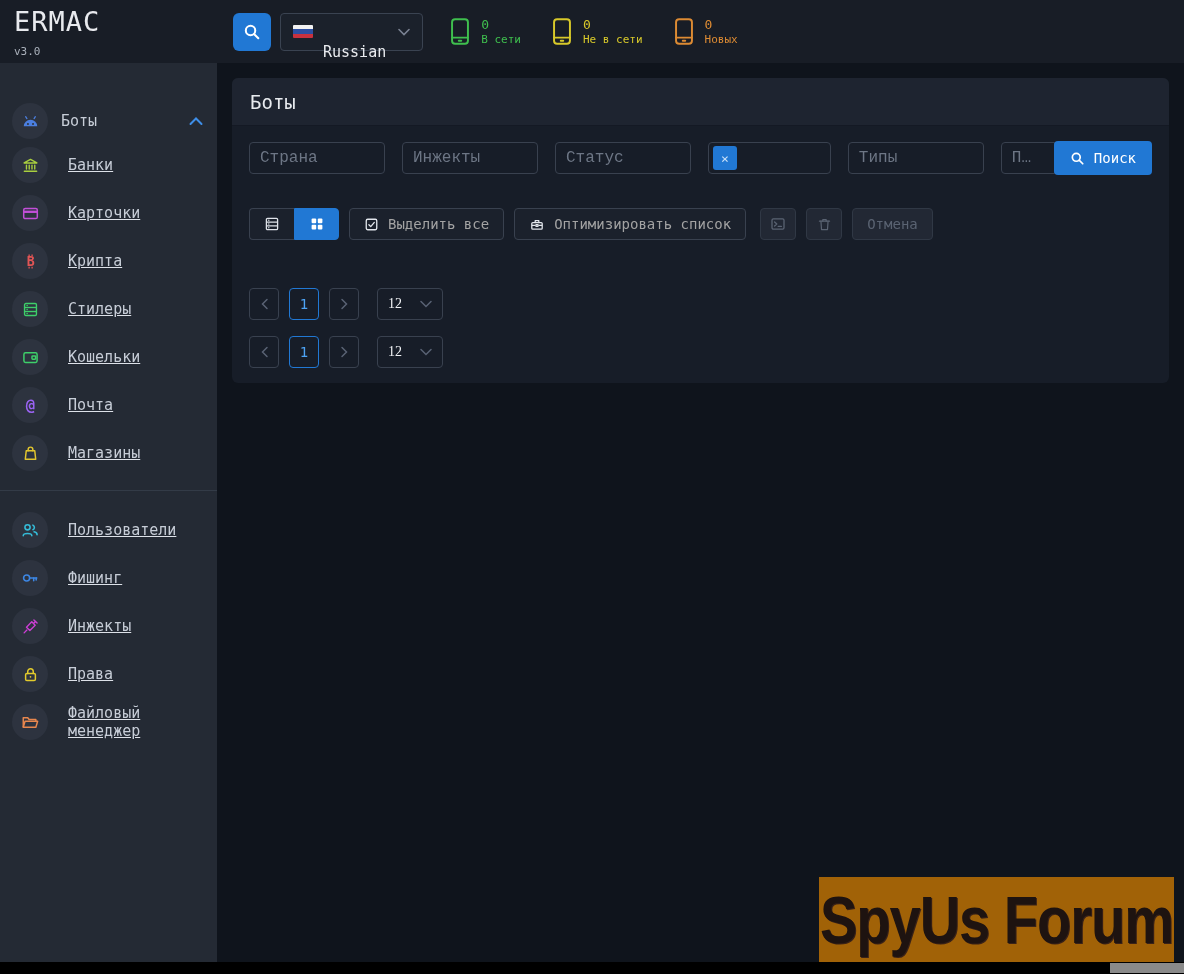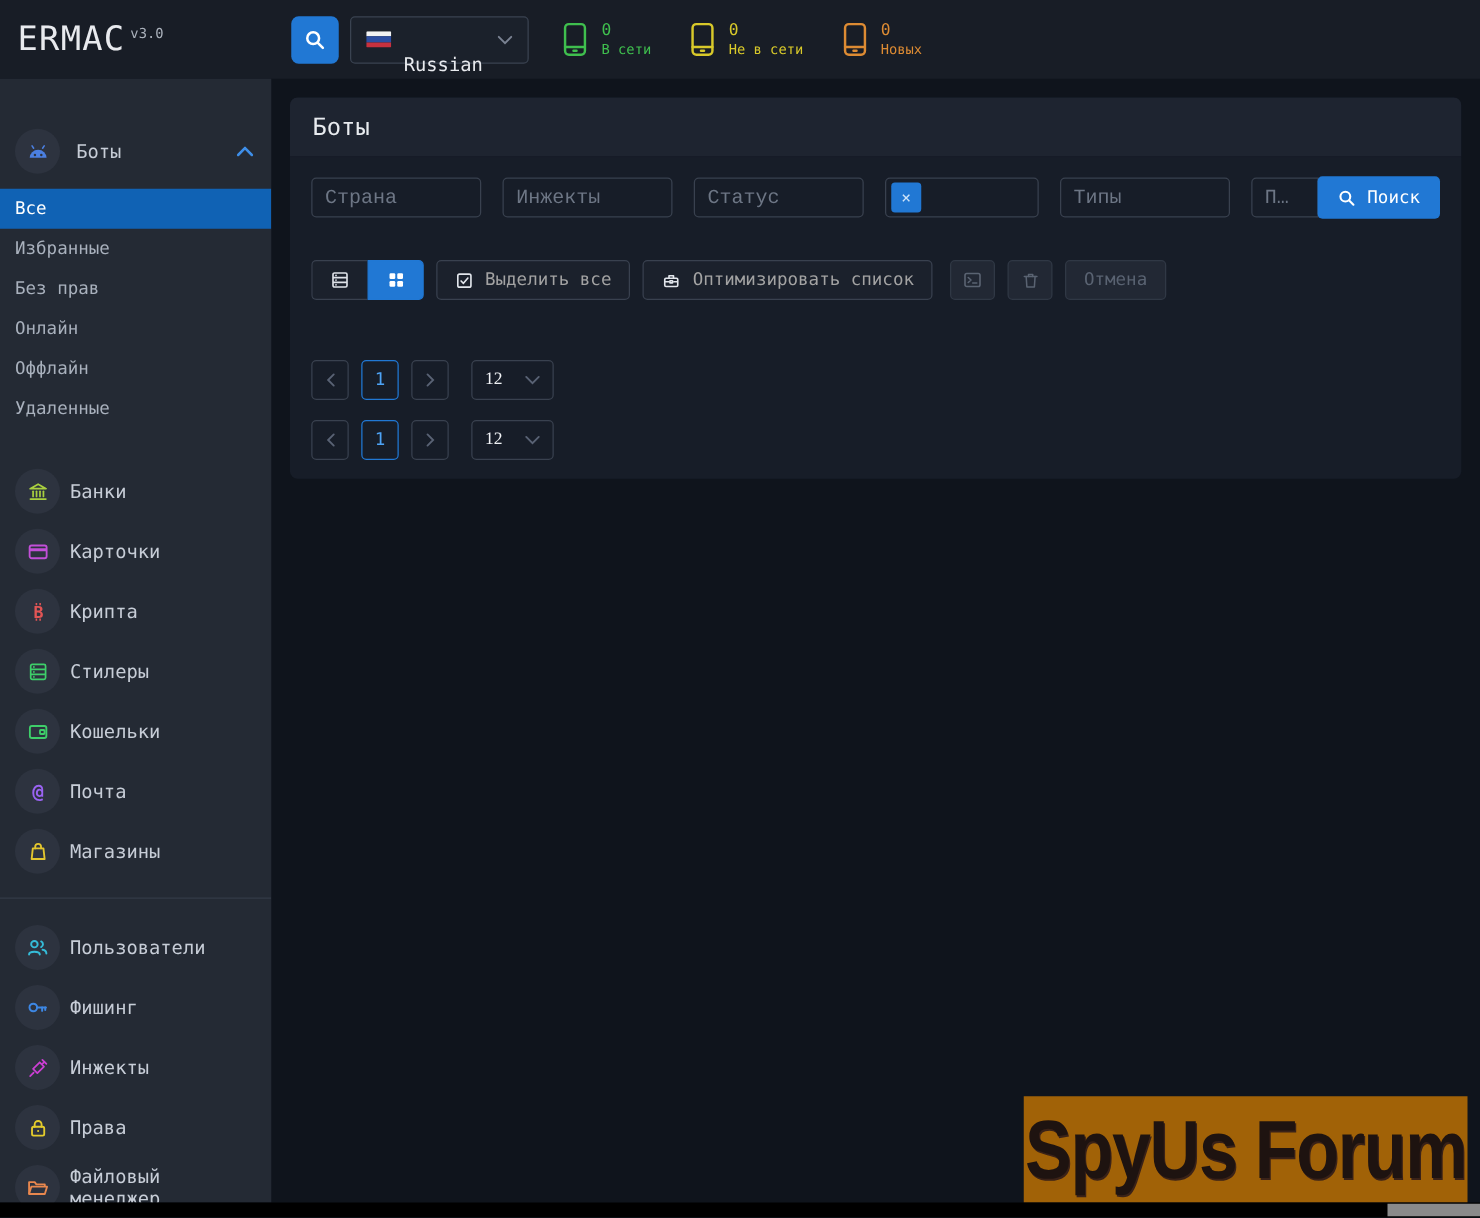--- a/index.html
+++ b/index.html
@@ -10,21 +10,21 @@
     color:#dde1e8;
     position:relative;
   }
   svg { display:block; }
 
   
   .topbar {
     position:absolute; left:0; top:0; width:1184px; height:63px;
     background:#181d26; display:flex; align-items:center; padding:0 14px;
   }
-  .logo-wrap { width:219px; display:flex; align-items:flex-start; gap:4px; }
+  .logo-wrap { width:219px; display:flex; align-items:flex-start; gap:4px;flex-direction:column; }
   .logo { font-size:27px; color:#e8eaee; letter-spacing:1px; }
   .logo-ver { font-size:11px; color:#aab1bb; margin-top:4px; }
   .search-btn {
     width:38px; height:38px; border:none; border-radius:6px;
     background:#2178d4; display:flex; align-items:center; justify-content:center;
     cursor:pointer;
   }
   .lang-select {
     margin-left:9px; height:38px; min-width:135px;
     border:1px solid #3a4351; border-radius:4px; background:#1b212b;
@@ -54,21 +54,21 @@
     width:36px; height:36px; border-radius:50%; background:#2d333f;
     display:flex; align-items:center; justify-content:center; flex:none;
   }
   .bots-label { flex:1; font-size:15px; color:#c7cdd7; }
   .submenu { margin-top:10px; margin-bottom:26px; }
   .subitem {
     height:32px; line-height:32px; padding-left:12px;
     font-size:14px; color:#a9b1bd; cursor:pointer;
   }
   .subitem.active { background:#1062b4; color:#ffffff; }
-  .cat-item { display:flex; align-items:center; gap:8px; padding:0 12px; height:48px; cursor:pointer; }
+  .cat-item { display:flex; align-items:center; gap:20px; padding:0 12px; height:48px; cursor:pointer;text-decoration:underline; }
   .cat-label { font-size:15px; color:#c7cdd7; }
   .side-divider { border-top:1px solid #333b47; margin:13px 0 15px 0; }
 
   .ic-bank    { color:#a9cf3f; } .ic-card   { color:#c24fd8; }
   .ic-btc     { color:#e25555; } .ic-wallet { color:#3ecf6a; }
   .ic-server  { color:#3ecf6a; } .ic-at     { color:#9a63f2; }
   .ic-bag     { color:#e3c62e; } .ic-users  { color:#35bcd8; }
   .ic-key     { color:#3d87e4; } .ic-syr    { color:#cc3fd4; }
   .ic-lock    { color:#e3cb2c; } .ic-folder { color:#e8874e; }
   .ic-android { color:#4b7fe0; }
@@ -247,28 +247,20 @@
       </svg>
     </span>
     <span class="bots-label">Боты</span>
     <span>
       <svg width="14" height="9" viewBox="0 0 14 9" fill="none" stroke="#3e8ee8" stroke-width="2" stroke-linecap="round">
           <polyline points="1.5,7 7,1.5 12.5,7"></polyline>
         </svg>
     </span>
   </div>
 
-  <div class="submenu">
-    <div class="subitem active">Все</div>
-    <div class="subitem">Избранные</div>
-    <div class="subitem">Без прав</div>
-    <div class="subitem">Онлайн</div>
-    <div class="subitem">Оффлайн</div>
-    <div class="subitem">Удаленные</div>
-  </div>
 
   <div class="cat-item">
     <span class="icon-circle ic-bank">
       <svg width="17" height="17" viewBox="0 0 16 16" fill="none" stroke="currentColor" stroke-width="1.3" stroke-linecap="round" stroke-linejoin="round">
         <path d="M2 5.6 8 2.2l6 3.4z"></path>
           <line x1="4.2" y1="7.6" x2="4.2" y2="11.4"></line>
           <line x1="6.8" y1="7.6" x2="6.8" y2="11.4"></line>
           <line x1="9.4" y1="7.6" x2="9.4" y2="11.4"></line>
           <line x1="12" y1="7.6" x2="12" y2="11.4"></line>
           <line x1="2.2" y1="13.4" x2="13.8" y2="13.4"></line>

